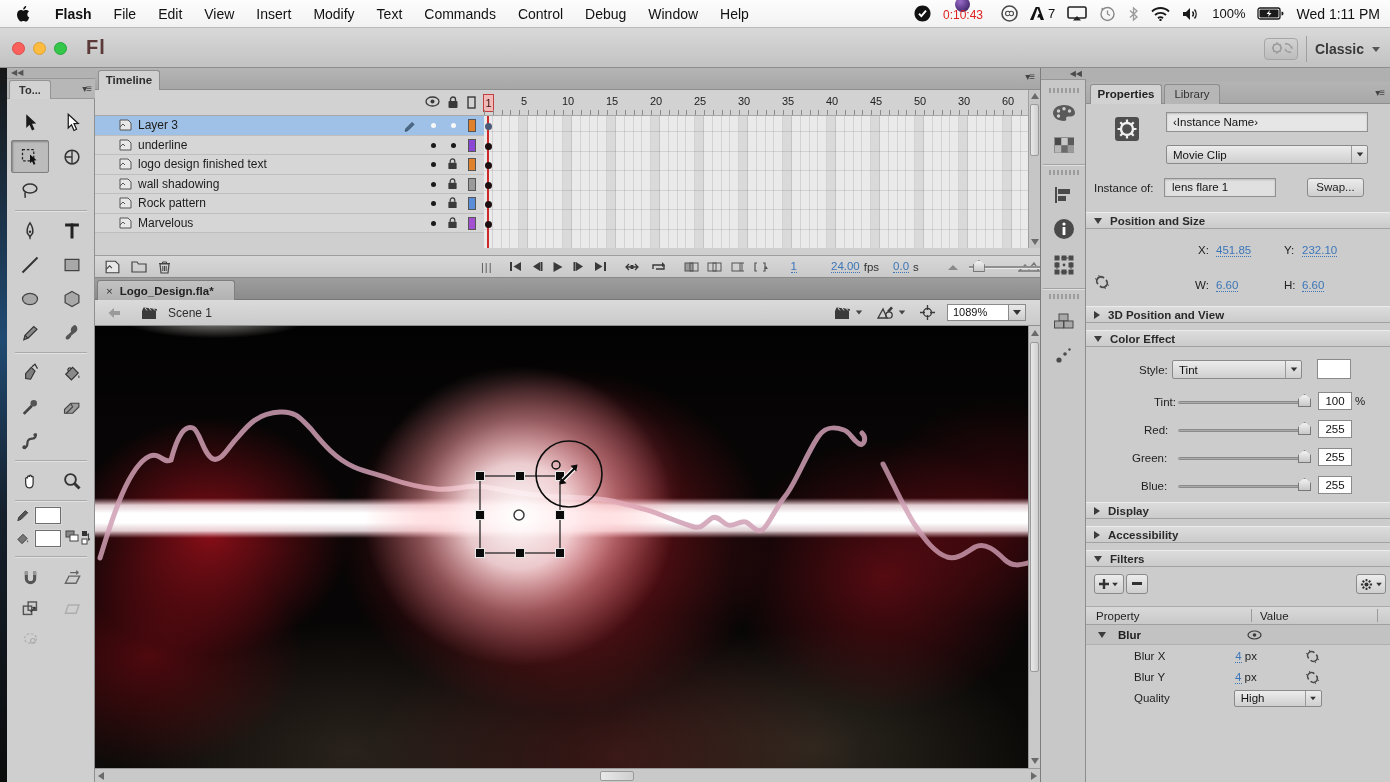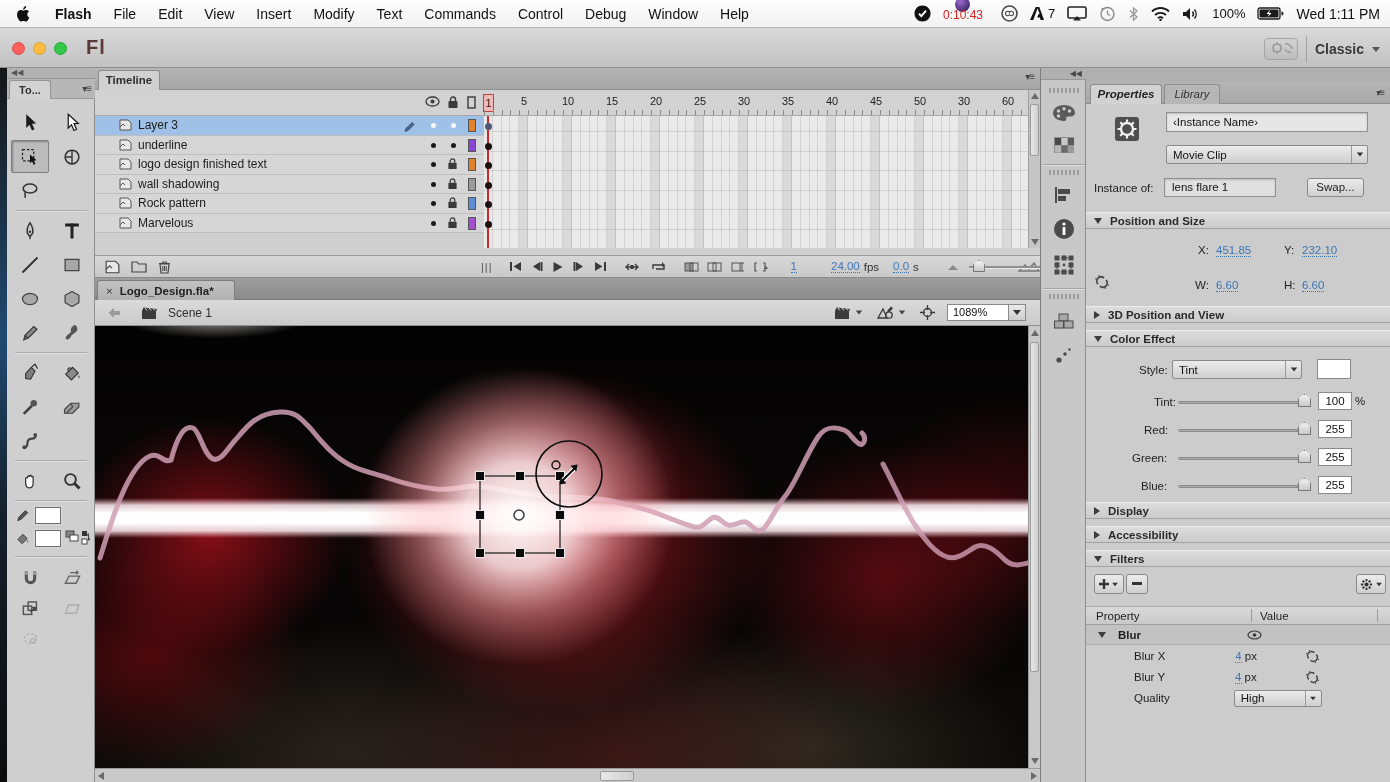--- a/index.html
+++ b/index.html
@@ -106,21 +106,21 @@
 
   
   #dock { left:1040px; top:68px; width:46px; height:714px; background:#c8c8c8; border-left:1px solid #7d7d7d; border-right:1px solid #8d8d8d; }
   #dock-collapse { left:0; top:0; width:46px; height:12px; background:#b0b0b0; border-bottom:1px solid #969696; font-size:8px; color:#4a4a4a; text-align:right; padding-right:5px; line-height:11px; }
   .grip { left:8px; width:30px; height:5px; background:repeating-linear-gradient(90deg,#9c9c9c 0 2px,transparent 2px 4px); }
   .dock-btn { left:6px; width:34px; height:30px; display:flex; align-items:center; justify-content:center; }
   .dock-sep { left:2px; width:42px; height:1px; background:#a2a2a2; box-shadow:0 1px 0 #e0e0e0; }
 
   
   #props { left:1086px; top:68px; width:304px; height:714px; background:#cccccc; }
-  #props-tabrow { left:0; top:14px; width:304px; height:22px; background:linear-gradient(#b4b4b4,#a8a8a8); border-bottom:1px solid #8e8e8e;font-style:italic; }
+  #props-tabrow { left:0; top:14px; width:304px; height:22px; background:linear-gradient(#b4b4b4,#a8a8a8); border-bottom:1px solid #8e8e8e; }
   #props-topstrip { left:0; top:0; width:304px; height:14px; background:#b0b0b0; }
   .ptab { top:2px; height:20px; border:1px solid #8e8e8e; border-bottom:none; border-radius:3px 3px 0 0; font-size:11.5px; text-align:center; line-height:19px; }
   #tab-properties { left:4px; width:72px; background:#d2d2d2; font-weight:bold; color:#222; }
   #tab-library { left:78px; width:56px; background:#b6b6b6; color:#333; }
   .section-hd { left:0; width:304px; height:17px; background:linear-gradient(#dcdcdc,#cbcbcb); border-top:1px solid #ececec; border-bottom:1px solid #a2a2a2; display:flex; align-items:center; gap:8px; padding-left:8px; font-size:11.5px; font-weight:bold; color:#2a2a2a; }
   .tri-e { width:0;height:0;border-top:4px solid transparent;border-bottom:4px solid transparent;border-left:6px solid #3c3c3c; }
   .tri-s { width:0;height:0;border-left:4px solid transparent;border-right:4px solid transparent;border-top:6px solid #3c3c3c; }
   .plabel { font-size:11.5px; color:#222; }
   .pfield { background:#e0e0e0; border:1px solid #909090; box-shadow:inset 0 1px 2px rgba(0,0,0,.18); font-size:11.5px; color:#111; }
   .pbtn { background:linear-gradient(#ececec,#cfcfcf); border:1px solid #8a8a8a; border-radius:3px; font-size:11.5px; color:#222; text-align:center; }

